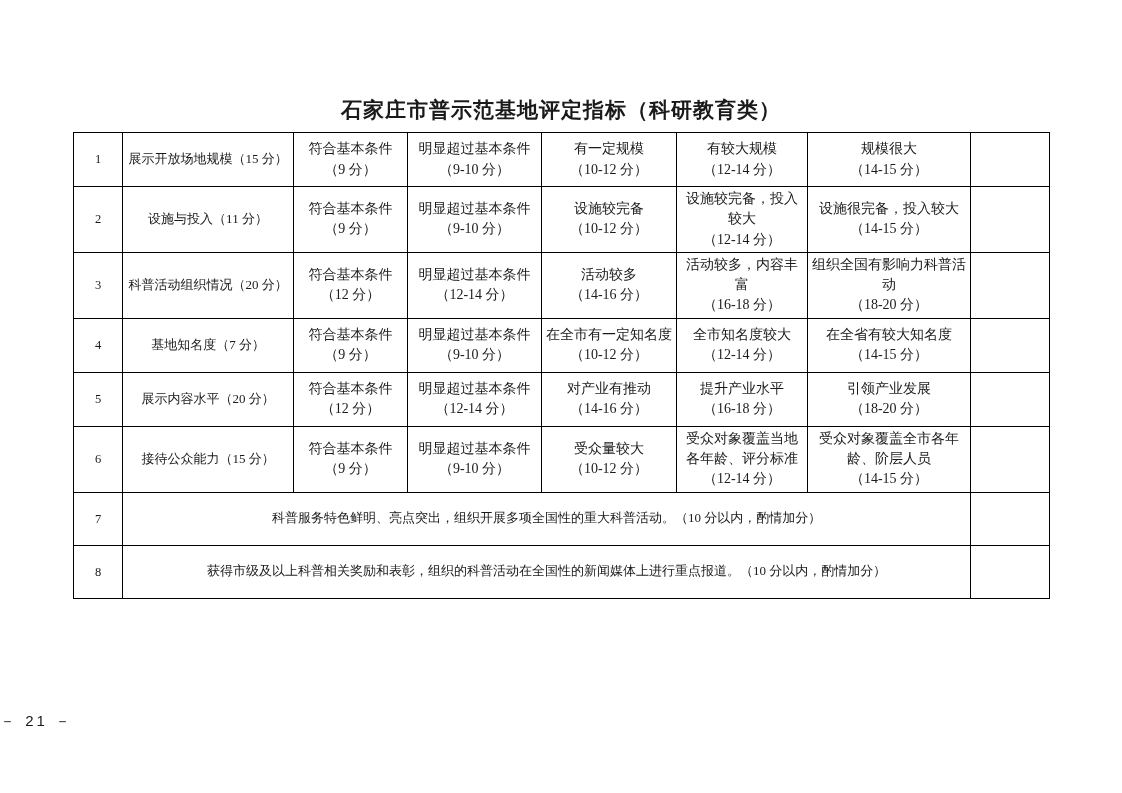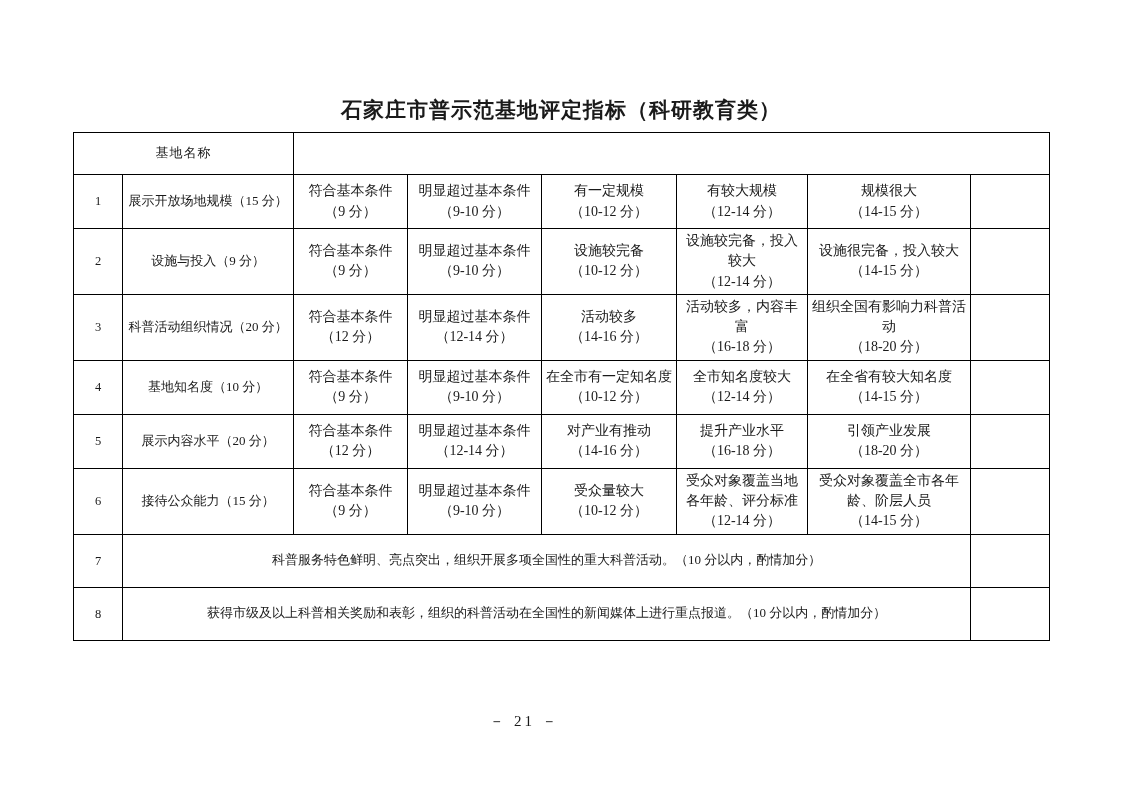--- a/index.html
+++ b/index.html
@@ -79,24 +79,24 @@
     font-size: 14px;
     line-height: 1.5;
   }
   .cell-std .l2 { display: block; }
   .blank { }
   .page-number {
     position: absolute;
     left: 0;
     top: 712px;
     width: 1049px;
-    text-align: center;
+    text-align: left;
     font-size: 15px;
     letter-spacing: 3px;
-    font-family: Liberation Serif, serif;
+    font-family: Liberation Sans, sans-serif;
   }
 </style>
 </head>
 <body>
 
 <div class="page">
 
   <div class="doc-title">石家庄市普示范基地评定指标（科研教育类）</div>
 
   <table class="grid">
@@ -104,24 +104,20 @@
       <col style="width:49px">
       <col style="width:171px">
       <col style="width:114px">
       <col style="width:134px">
       <col style="width:135px">
       <col style="width:131px">
       <col style="width:163px">
       <col style="width:79px">
     </colgroup>
     <tbody>
-      <tr class="r-name">
-        <td colspan="2" class="cell-title">基地名称</td>
-        <td colspan="6" class="blank"></td>
-      </tr>
 
 
       <tr class="r-crit">
         <td>1</td>
         <td class="cell-indicator">展示开放场地规模（15 分）</td>
         <td class="cell-std">
           <span>符合基本条件</span>
           <span class="l2">（9 分）</span>
         </td>
         <td class="cell-std">
@@ -138,21 +134,21 @@
         </td>
         <td class="cell-std">
           <span>规模很大</span>
           <span class="l2">（14-15 分）</span>
         </td>
         <td class="blank"></td>
       </tr>
 
       <tr class="r-crit">
         <td>2</td>
-        <td class="cell-indicator">设施与投入（9 分）</td>
+        <td class="cell-indicator">设施与投入（11 分）</td>
         <td class="cell-std">
           <span>符合基本条件</span>
           <span class="l2">（9 分）</span>
         </td>
         <td class="cell-std">
           <span>明显超过基本条件</span>
           <span class="l2">（9-10 分）</span>
         </td>
         <td class="cell-std">
           <span>设施较完备</span>
@@ -190,21 +186,21 @@
         </td>
         <td class="cell-std">
           <span>组织全国有影响力科普活动</span>
           <span class="l2">（18-20 分）</span>
         </td>
         <td class="blank"></td>
       </tr>
 
       <tr class="r-crit">
         <td>4</td>
-        <td class="cell-indicator">基地知名度（10 分）</td>
+        <td class="cell-indicator">基地知名度（7 分）</td>
         <td class="cell-std">
           <span>符合基本条件</span>
           <span class="l2">（9 分）</span>
         </td>
         <td class="cell-std">
           <span>明显超过基本条件</span>
           <span class="l2">（9-10 分）</span>
         </td>
         <td class="cell-std">
           <span>在全市有一定知名度</span>

